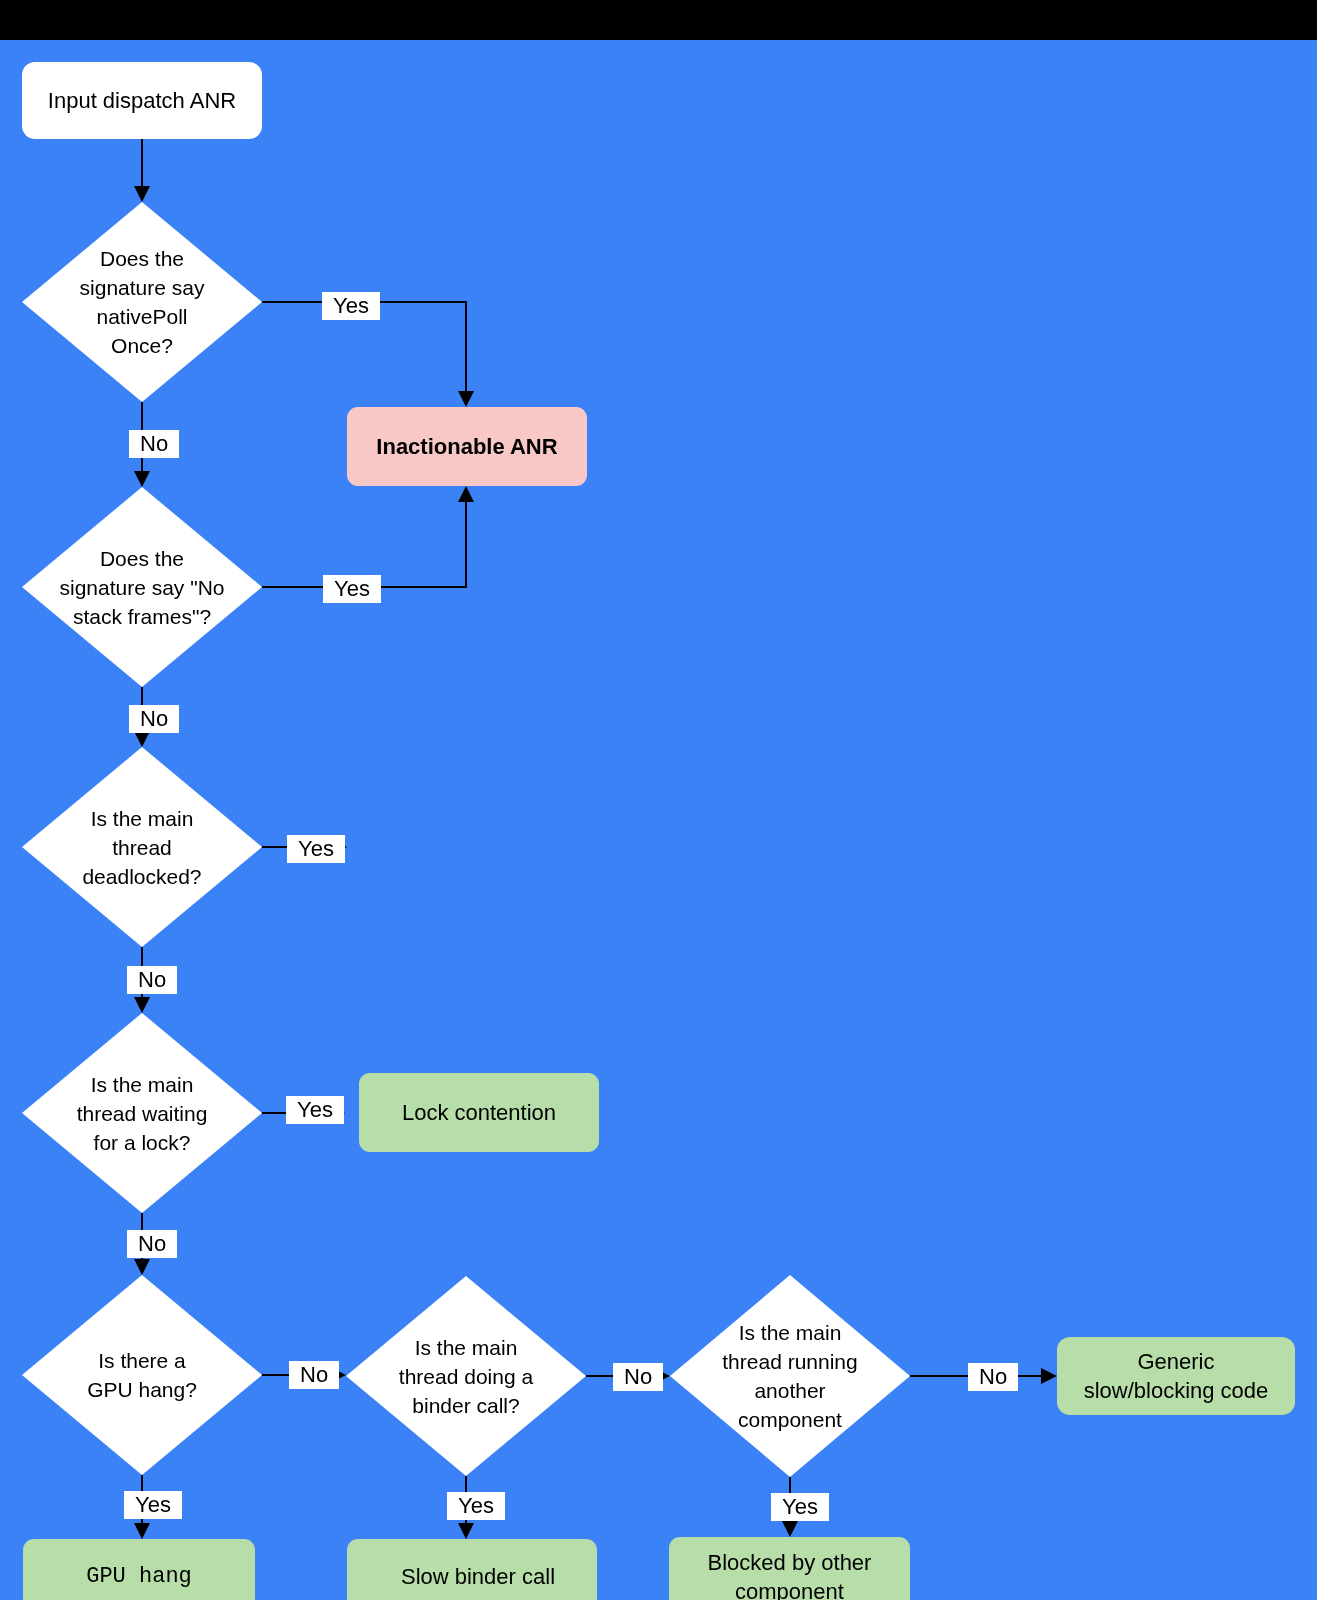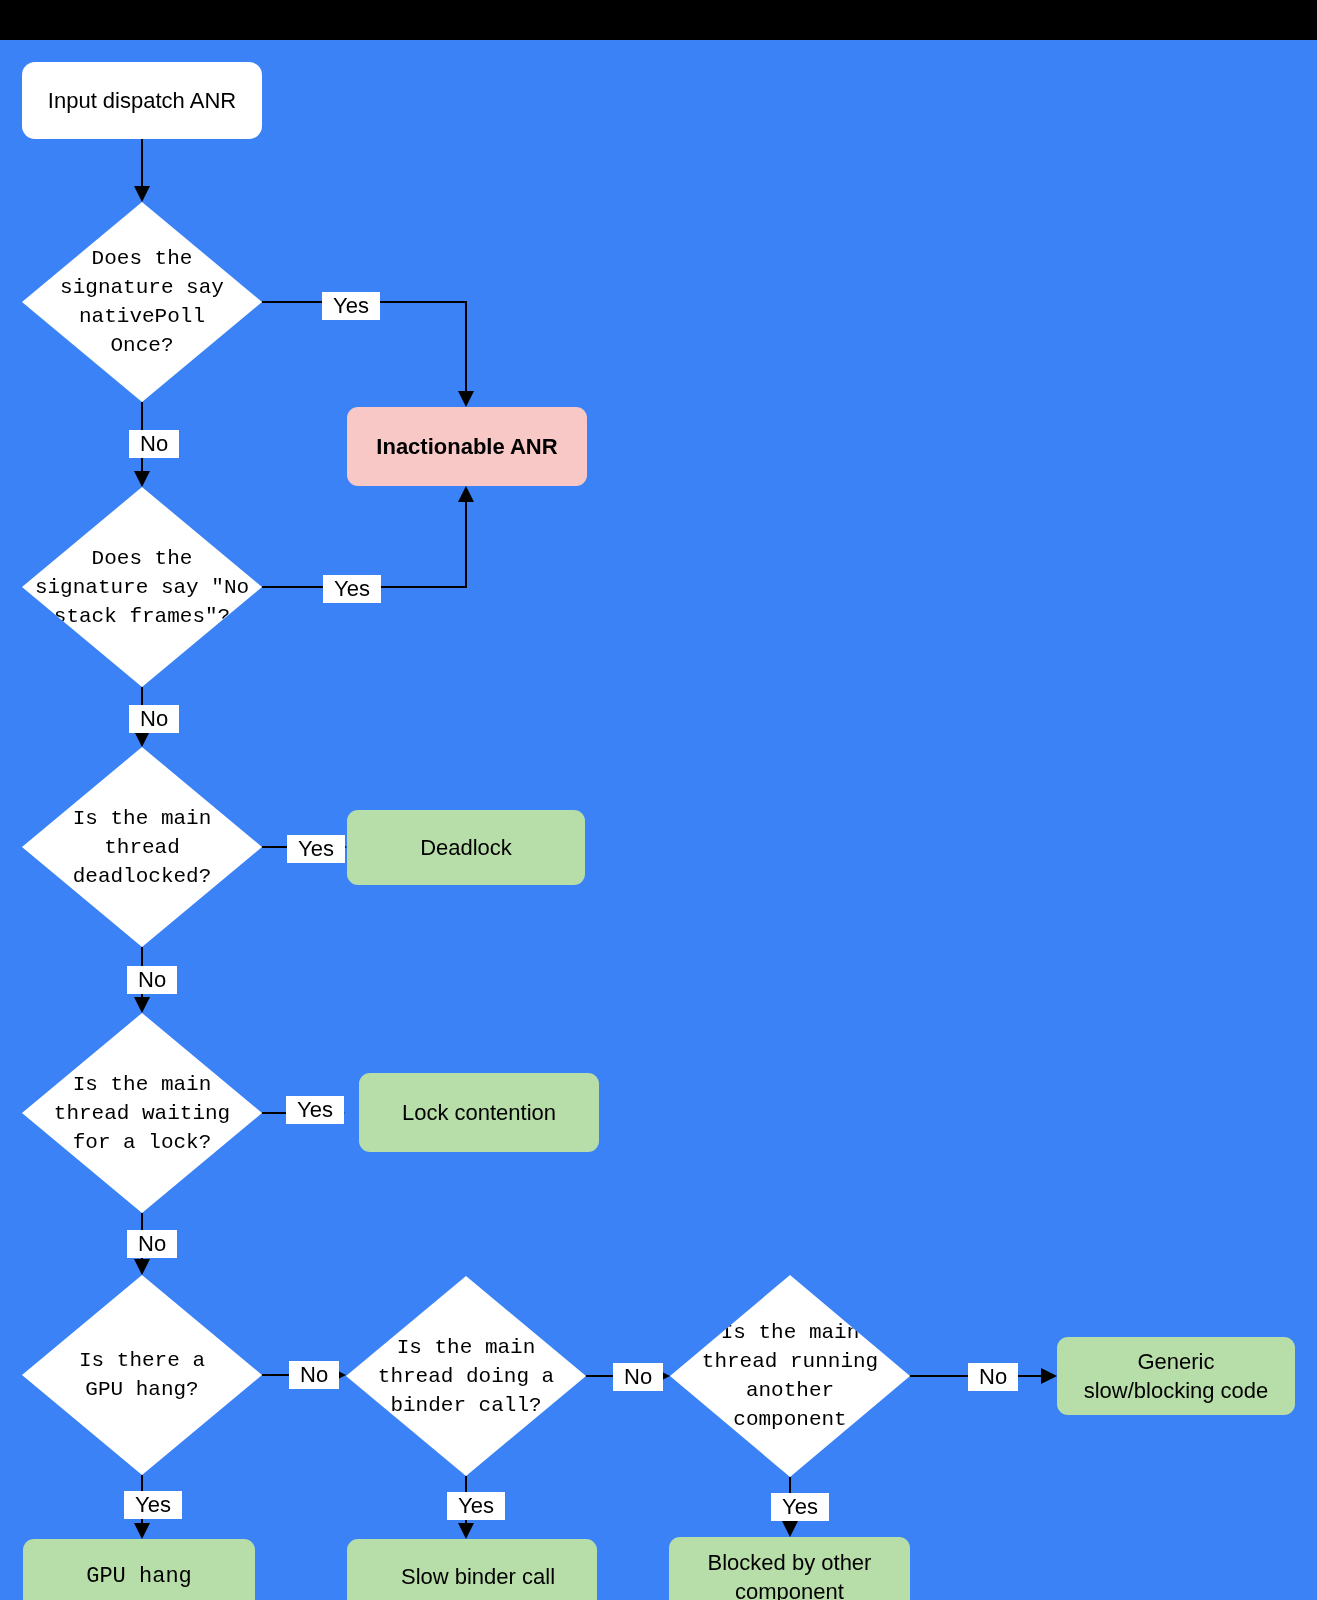--- a/index.html
+++ b/index.html
@@ -6,21 +6,21 @@
   .canvas{
     position:relative;width:1317px;height:1600px;background:#000;
     font-family:"Liberation Sans", sans-serif;color:#000;overflow:hidden;
   }
   .wires{position:absolute;left:0;top:0;z-index:1;}
   .node{
     position:absolute;z-index:2;display:flex;align-items:center;justify-content:center;
     text-align:center;font-size:21px;line-height:29px;white-space:pre-line;color:#000;
   }
   .rect{border-radius:11px;background:#fff;font-size:22px;}
-  .diamond{clip-path:polygon(50% 0%,100% 50%,50% 100%,0% 50%);background:#fff;font-family:Liberation Mono, monospace;}
+  .diamond{clip-path:polygon(50% 0%,100% 50%,50% 100%,0% 50%);background:#fff;}
   .t-green{background:#b7dda8;}
   .t-red{background:#f7c8c5;}
   .chip{
     position:absolute;z-index:3;background:#fff;color:#000;
     font-size:22px;line-height:28px;padding:0 11px;white-space:nowrap;
   }
   
   #start{left:22px;top:22px;width:240px;height:77px;border-radius:13px;}
   #d1{left:22px;top:162px;width:240px;height:200px;}
   #d2{left:22px;top:447px;width:240px;height:200px;}
@@ -28,21 +28,21 @@
   #d4{left:22px;top:973px;width:240px;height:200px;}
   #d5{left:22px;top:1235px;width:240px;height:200px;}
   #d6{left:346px;top:1236px;width:240px;height:200px;}
   #d7{left:670px;top:1235px;width:240px;height:202px;}
   #t-inactionable{left:347px;top:367px;width:240px;height:79px;}
   #t-deadlock{left:347px;top:770px;width:238px;height:75px;}
   #t-lock{left:359px;top:1033px;width:240px;height:79px;}
   #t-gpu{left:23px;top:1499px;width:232px;height:75px;font-family:Liberation Mono, monospace;}
   #t-binder{left:347px;top:1499px;width:238px;height:75px;}
   #t-blocked{left:669px;top:1497px;width:241px;height:79px;}
-  #t-generic{left:1057px;top:1297px;width:238px;height:78px;}
+  #t-generic{left:1057px;top:1297px;width:238px;height:78px;border-radius:13px;}
   #e0{left:322px;top:252px;}
   #e1{left:129px;top:390px;}
   #e2{left:323px;top:535px;}
   #e3{left:129px;top:665px;}
   #e4{left:287px;top:795px;}
   #e5{left:127px;top:926px;}
   #e6{left:286px;top:1056px;}
   #e7{left:127px;top:1190px;}
   #e8{left:289px;top:1321px;}
   #e9{left:124px;top:1451px;}
@@ -100,21 +100,20 @@
 GPU hang?</div>
   <div id="d6" class="node diamond" style="background: rgb(255, 255, 255); color: rgb(0, 0, 0);">Is the main
 thread doing a
 binder call?</div>
   <div id="d7" class="node diamond" style="background: rgb(255, 255, 255); color: rgb(0, 0, 0);">Is the main
 thread running
 another
 component</div>
 
   <div id="t-inactionable" class="node rect t-red" style="background: rgb(247, 200, 197); color: rgb(0, 0, 0); font-weight: bold;">Inactionable ANR</div>
-  <div id="t-deadlock" class="node rect t-green" style="background: rgb(183, 221, 168); color: rgb(0, 0, 0);">Deadlock</div>
   <div id="t-lock" class="node rect t-green" style="background: rgb(183, 221, 168); color: rgb(0, 0, 0);">Lock contention</div>
   <div id="t-gpu" class="node rect t-green" style="background: rgb(183, 221, 168); color: rgb(0, 0, 0);">GPU hang</div>
   <div id="t-binder" class="node rect t-green" style="background: rgb(183, 221, 168); color: rgb(0, 0, 0); padding-left: 12px;">Slow binder call</div>
   <div id="t-blocked" class="node rect t-green" style="background: rgb(183, 221, 168); color: rgb(0, 0, 0);">Blocked by other
 component</div>
   <div id="t-generic" class="node rect t-green" style="background: rgb(183, 221, 168); color: rgb(0, 0, 0);">Generic
 slow/blocking code</div>
 
   <span id="e0" class="chip" style="background: rgb(255, 255, 255); color: rgb(0, 0, 0);">Yes</span>
   <span id="e1" class="chip" style="background: rgb(255, 255, 255); color: rgb(0, 0, 0);">No</span>

